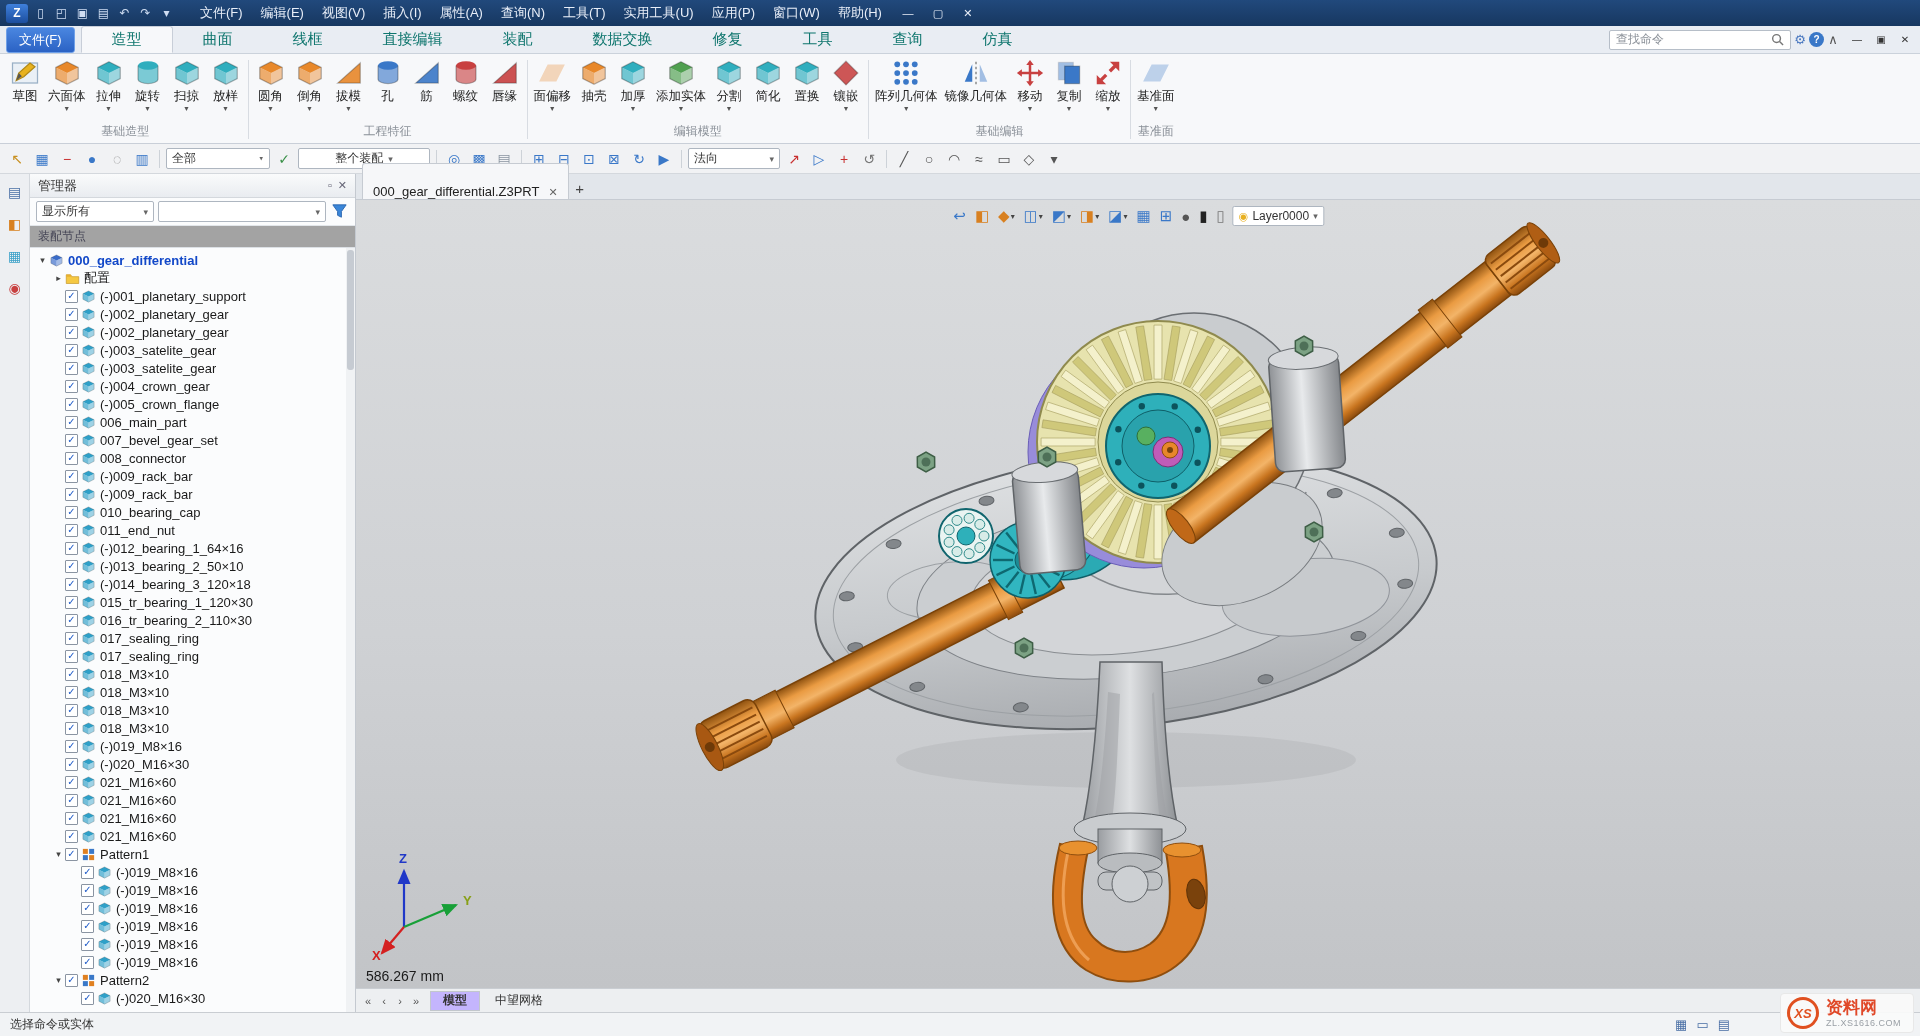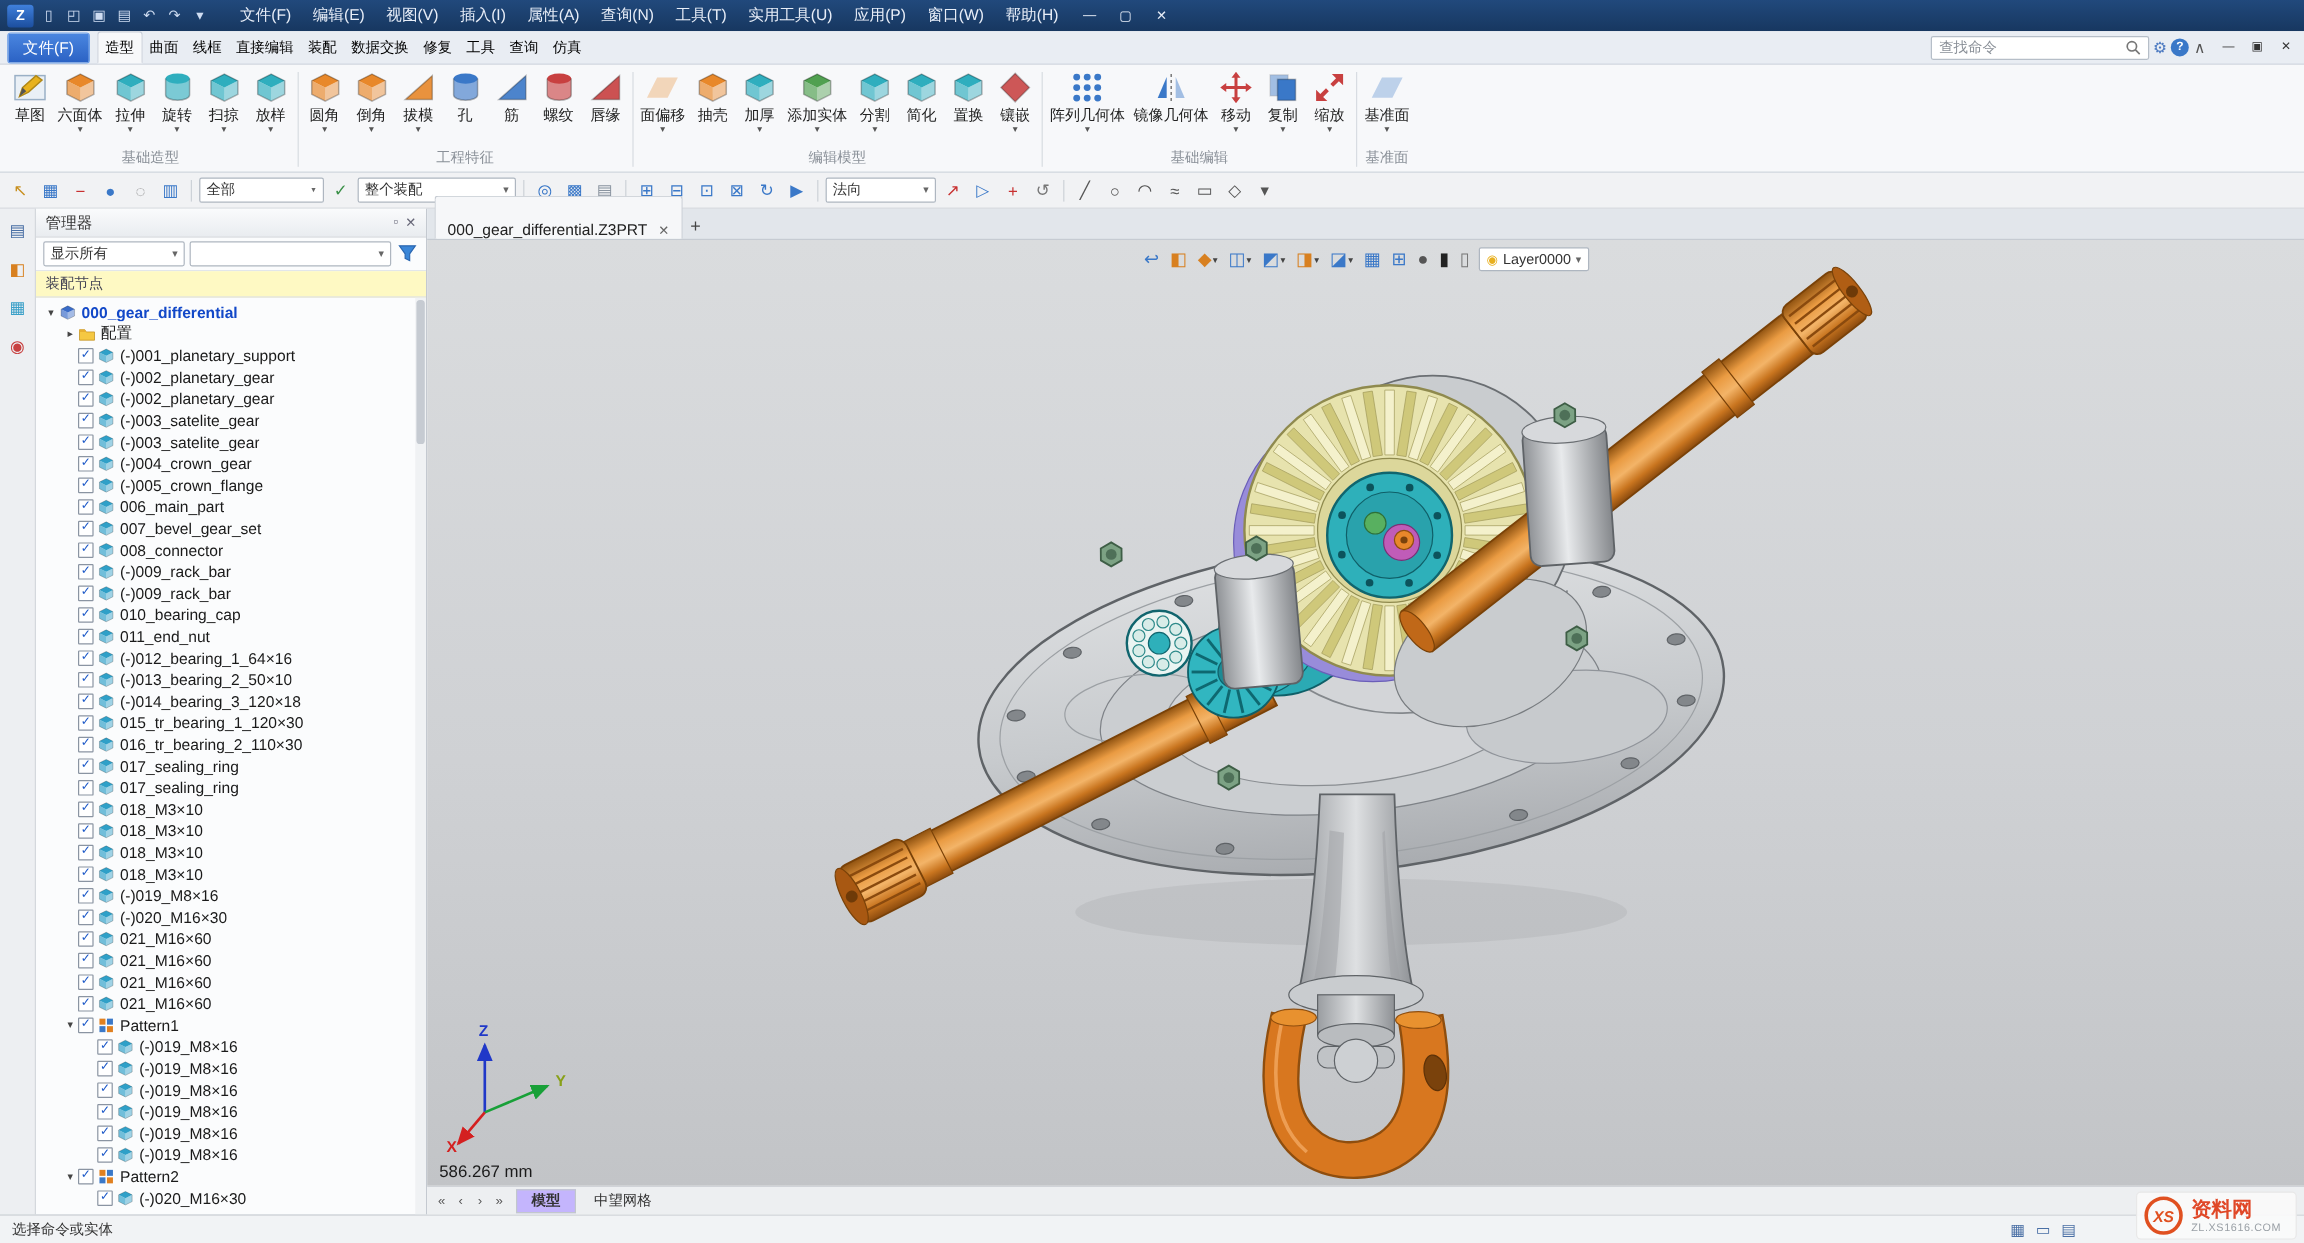--- a/index.html
+++ b/index.html
@@ -13,21 +13,21 @@
   .menubar{display:flex;margin-left:12px}
   .menu-item{padding:0 9px;font-size:13px;color:#E8EEF8;line-height:26px;white-space:nowrap}
   .tb-title{margin-left:auto;font-size:13px;color:#E6ECF6;white-space:nowrap;padding-right:120px}
   .win-controls{display:flex;gap:2px;flex:none}
   .win-btn{width:28px;height:20px;display:flex;align-items:center;justify-content:center;font-size:11px;color:#E8EEF8}
 
   
   .tabrow{height:28px;background:#E9EDF3;display:flex;align-items:center;padding:0 4px;border-bottom:1px solid #CBD2DB;flex:none}
   .file-btn{background:linear-gradient(#4A86E0,#2B62C4);color:#fff;border:1px solid #6FA0E8;border-radius:3px;padding:3px 12px;font-size:13px;margin:0 6px 0 2px;white-space:nowrap}
   .rtabs{display:flex;align-items:center;height:100%}
-  .rtab{padding:0 6px;font-size:12px;color:#000000;height:100%;display:flex;align-items:center;white-space:nowrap}
+  .rtab{padding:0 30px;font-size:15px;color:#0f766e;height:100%;display:flex;align-items:center;white-space:nowrap}
   .rtab.active{background:#F7F8FA;border:1px solid #C8CED8;border-bottom:1px solid #F7F8FA;border-radius:3px 3px 0 0}
   .tab-right{margin-left:auto;display:flex;align-items:center;gap:0}
   .search-box{width:182px;height:20px;background:#fff;border:1px solid #B6BEC8;border-radius:2px;display:flex;align-items:center;padding:0 6px;font-size:12px;color:#8A9098;gap:6px}
   .search-box .ph{flex:1;white-space:nowrap;overflow:hidden}
   .ricon-sm{width:18px;height:18px;display:flex;align-items:center;justify-content:center;font-size:13px;color:#4A78C0}
   .help-circle{width:15px;height:15px;border-radius:50%;background:#3A78C8;color:#fff;font-size:10px;font-weight:bold;display:flex;align-items:center;justify-content:center}
   .doc-controls{display:flex;gap:2px;margin-left:4px}
   .doc-btn{width:22px;height:18px;display:flex;align-items:center;justify-content:center;font-size:10px;color:#333}
 
   
@@ -56,21 +56,21 @@
 
   .manager{width:326px;border-right:1px solid #C4C9D0;display:flex;flex-direction:column;background:#FBFCFD;flex:none}
   .mgr-header{height:24px;background:linear-gradient(#FAFBFC,#E9ECF0);border-bottom:1px solid #D4D8DD;display:flex;align-items:center;padding:0 8px;font-size:13px;color:#333;flex:none}
   .mgr-hicons{margin-left:auto;display:flex;gap:6px;color:#667;font-size:11px}
   .mgr-filter{height:28px;display:flex;align-items:center;padding:2px 6px;gap:4px;border-bottom:1px solid #E2E6EA;flex:none}
   .mgr-combo{height:21px;border:1px solid #AEB6C0;background:#fff;border-radius:2px;display:flex;align-items:center;justify-content:space-between;padding:0 5px;font-size:12px;color:#333}
   #mgr-combo-main{width:118px}
   #mgr-combo-aux{flex:1}
   .mgr-combo .caret{font-size:9px;color:#666}
   .funnel{width:19px;height:19px;flex:none}
-  .mgr-section{height:22px;background:#fef9c3;border-bottom:1px solid #DCE0E5;display:flex;align-items:center;padding:0 8px;font-size:12px;color:#445;flex:none}
+  .mgr-section{height:22px;background:#a3a3a3;border-bottom:1px solid #DCE0E5;display:flex;align-items:center;padding:0 8px;font-size:12px;color:#445;flex:none}
   .tree{flex:1;overflow:hidden;padding-top:3px;position:relative}
   .trow{height:18px;display:flex;align-items:center;font-size:13px;color:#1A1A1A;white-space:nowrap}
   .texp{width:13px;text-align:center;font-size:9px;color:#444;flex:none}
   .tcheck{width:13px;height:13px;border:1px solid #8A94A2;background:#fff;border-radius:1px;margin-right:3px;flex:none;display:flex;align-items:center;justify-content:center;font-size:10px;font-weight:bold;color:#1E5AC8;line-height:1}
   .ticon{width:16px;height:15px;margin-right:3px;flex:none;display:flex}
   .ticon svg{width:15px;height:15px}
   .tlabel{overflow:hidden}
   .trow.root .tlabel{color:#1248C8;font-weight:bold}
   .tree-scroll{position:absolute;right:0;top:0;width:9px;height:100%;background:#F0F2F4}
   .tree-thumb{position:absolute;right:1px;top:2px;width:7px;height:120px;background:#C6CBD2;border-radius:3px}
@@ -514,21 +514,21 @@
       <span class="tbicon" style="color: rgb(200, 48, 48);">−</span>
       <span class="tbicon" style="color: rgb(58, 120, 200);">●</span>
       <span class="tbicon" style="color: rgb(119, 119, 119);">◌</span>
       <span class="tbicon" style="color: rgb(58, 120, 200);">▥</span>
       <div class="tbsep"></div>
       <div class="tbcombo" style="width: 104px; font-family: Liberation Mono, monospace;">
         <span>全部</span>
         <span class="caret">▾</span>
       </div>
       <span class="tbicon" style="color: rgb(58, 144, 72);">✓</span>
-      <div class="tbcombo" style="width: 132px;">
+      <div class="tbcombo" style="width: 132px; justify-content: center;">
         <span>整个装配</span>
         <span class="caret">▾</span>
       </div>
       <div class="tbsep"></div>
       <span class="tbicon" style="color: rgb(58, 120, 200);">◎</span>
       <span class="tbicon" style="color: rgb(58, 120, 200);">▩</span>
       <span class="tbicon" style="color: rgb(138, 148, 160);">▤</span>
       <div class="tbsep"></div>
       <span class="tbicon" style="color: rgb(58, 120, 200);">⊞</span>
       <span class="tbicon" style="color: rgb(58, 120, 200);">⊟</span>

